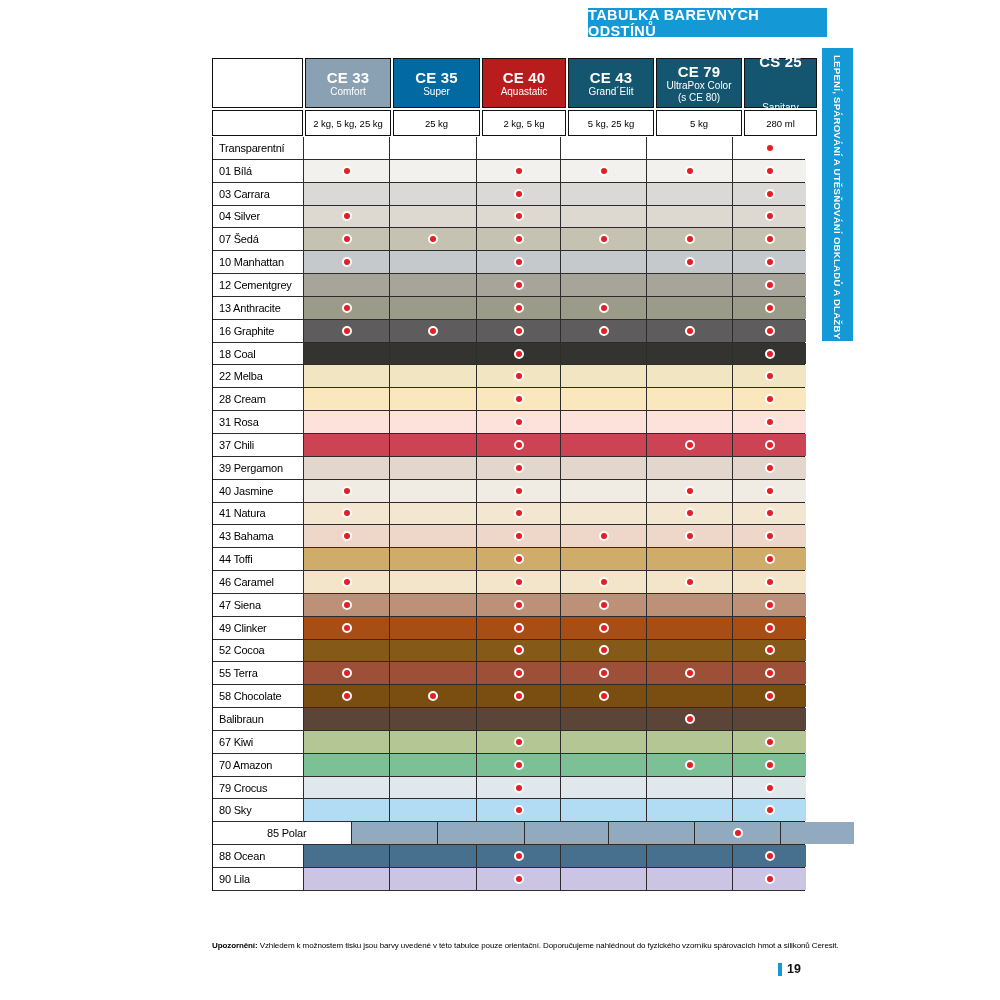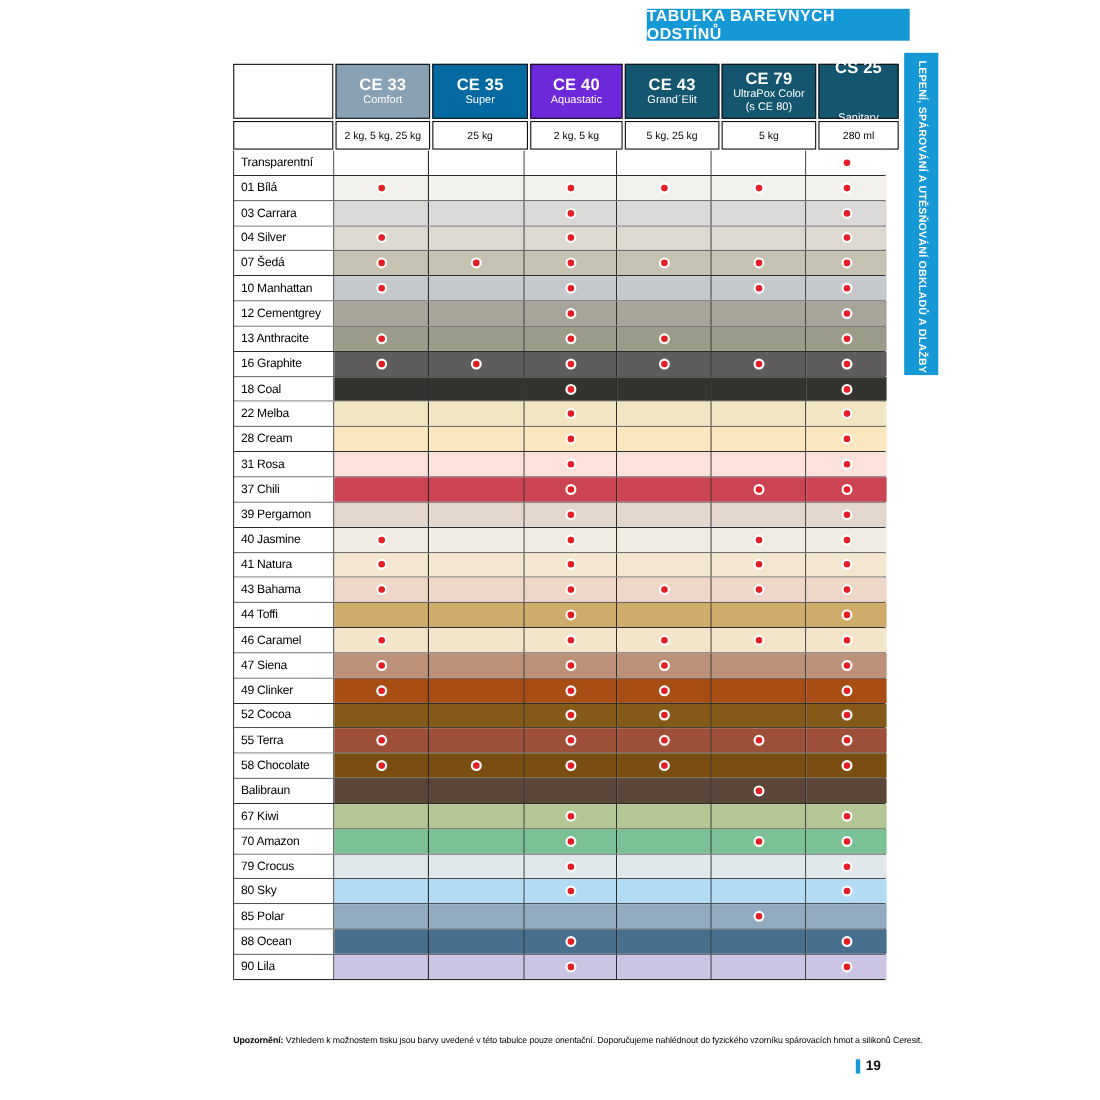--- a/index.html
+++ b/index.html
@@ -57,21 +57,21 @@
   <div class="hdr-row" id="hdrRow">
     <div class="cell corner" style="width: 91px;">KÓD BARVY</div>
   <div class="cell" style="width: 86px; background: rgb(137, 161, 179);">
         <div class="code">CE 33</div>
         <div class="sub">Comfort</div>
       </div>
       <div class="cell" style="width: 87px; background: #0369a1;">
         <div class="code">CE 35</div>
         <div class="sub">Super</div>
       </div>
-      <div class="cell" style="width: 84px; background: #6d28d9;">
+      <div class="cell" style="width: 84px; background: #b91c1c;">
         <div class="code">CE 40</div>
         <div class="sub">Aquastatic</div>
       </div>
       <div class="cell" style="width: 86px; background: rgb(20, 86, 111);">
         <div class="code">CE 43</div>
         <div class="sub">Grand´Elit</div>
       </div>
       <div class="cell" style="width: 86px; background: rgb(20, 86, 111);">
         <div class="code">CE 79</div>
         <div class="sub">UltraPox Color</div>
@@ -550,21 +550,21 @@
         <div class="cell sw" style="width: 84px; background: rgb(178, 219, 244);">
           <span class="dot" style="background: rgb(228, 30, 37); border: 2px solid rgb(255, 255, 255);"></span>
         </div>
         <div class="cell sw" style="width: 86px; background: rgb(178, 219, 244);"></div>
         <div class="cell sw" style="width: 86px; background: rgb(178, 219, 244);"></div>
         <div class="cell sw" style="width: 73px; background: rgb(178, 219, 244);">
           <span class="dot" style="background: rgb(228, 30, 37); border: 2px solid rgb(255, 255, 255);"></span>
         </div>
       </div>
       <div class="brow">
-        <div class="cell lbl" style="width: 91px;">85 Polar</div>
+        <div class="cell lbl" style="width: 91px; margin-left: 48px;">85 Polar</div>
         <div class="cell sw" style="width: 86px; background: rgb(145, 170, 191);"></div>
         <div class="cell sw" style="width: 87px; background: rgb(145, 170, 191);"></div>
         <div class="cell sw" style="width: 84px; background: rgb(145, 170, 191);"></div>
         <div class="cell sw" style="width: 86px; background: rgb(145, 170, 191);"></div>
         <div class="cell sw" style="width: 86px; background: rgb(145, 170, 191);">
           <span class="dot" style="background: rgb(228, 30, 37); border: 2px solid rgb(255, 255, 255);"></span>
         </div>
         <div class="cell sw" style="width: 73px; background: rgb(145, 170, 191);"></div>
       </div>
       <div class="brow">

